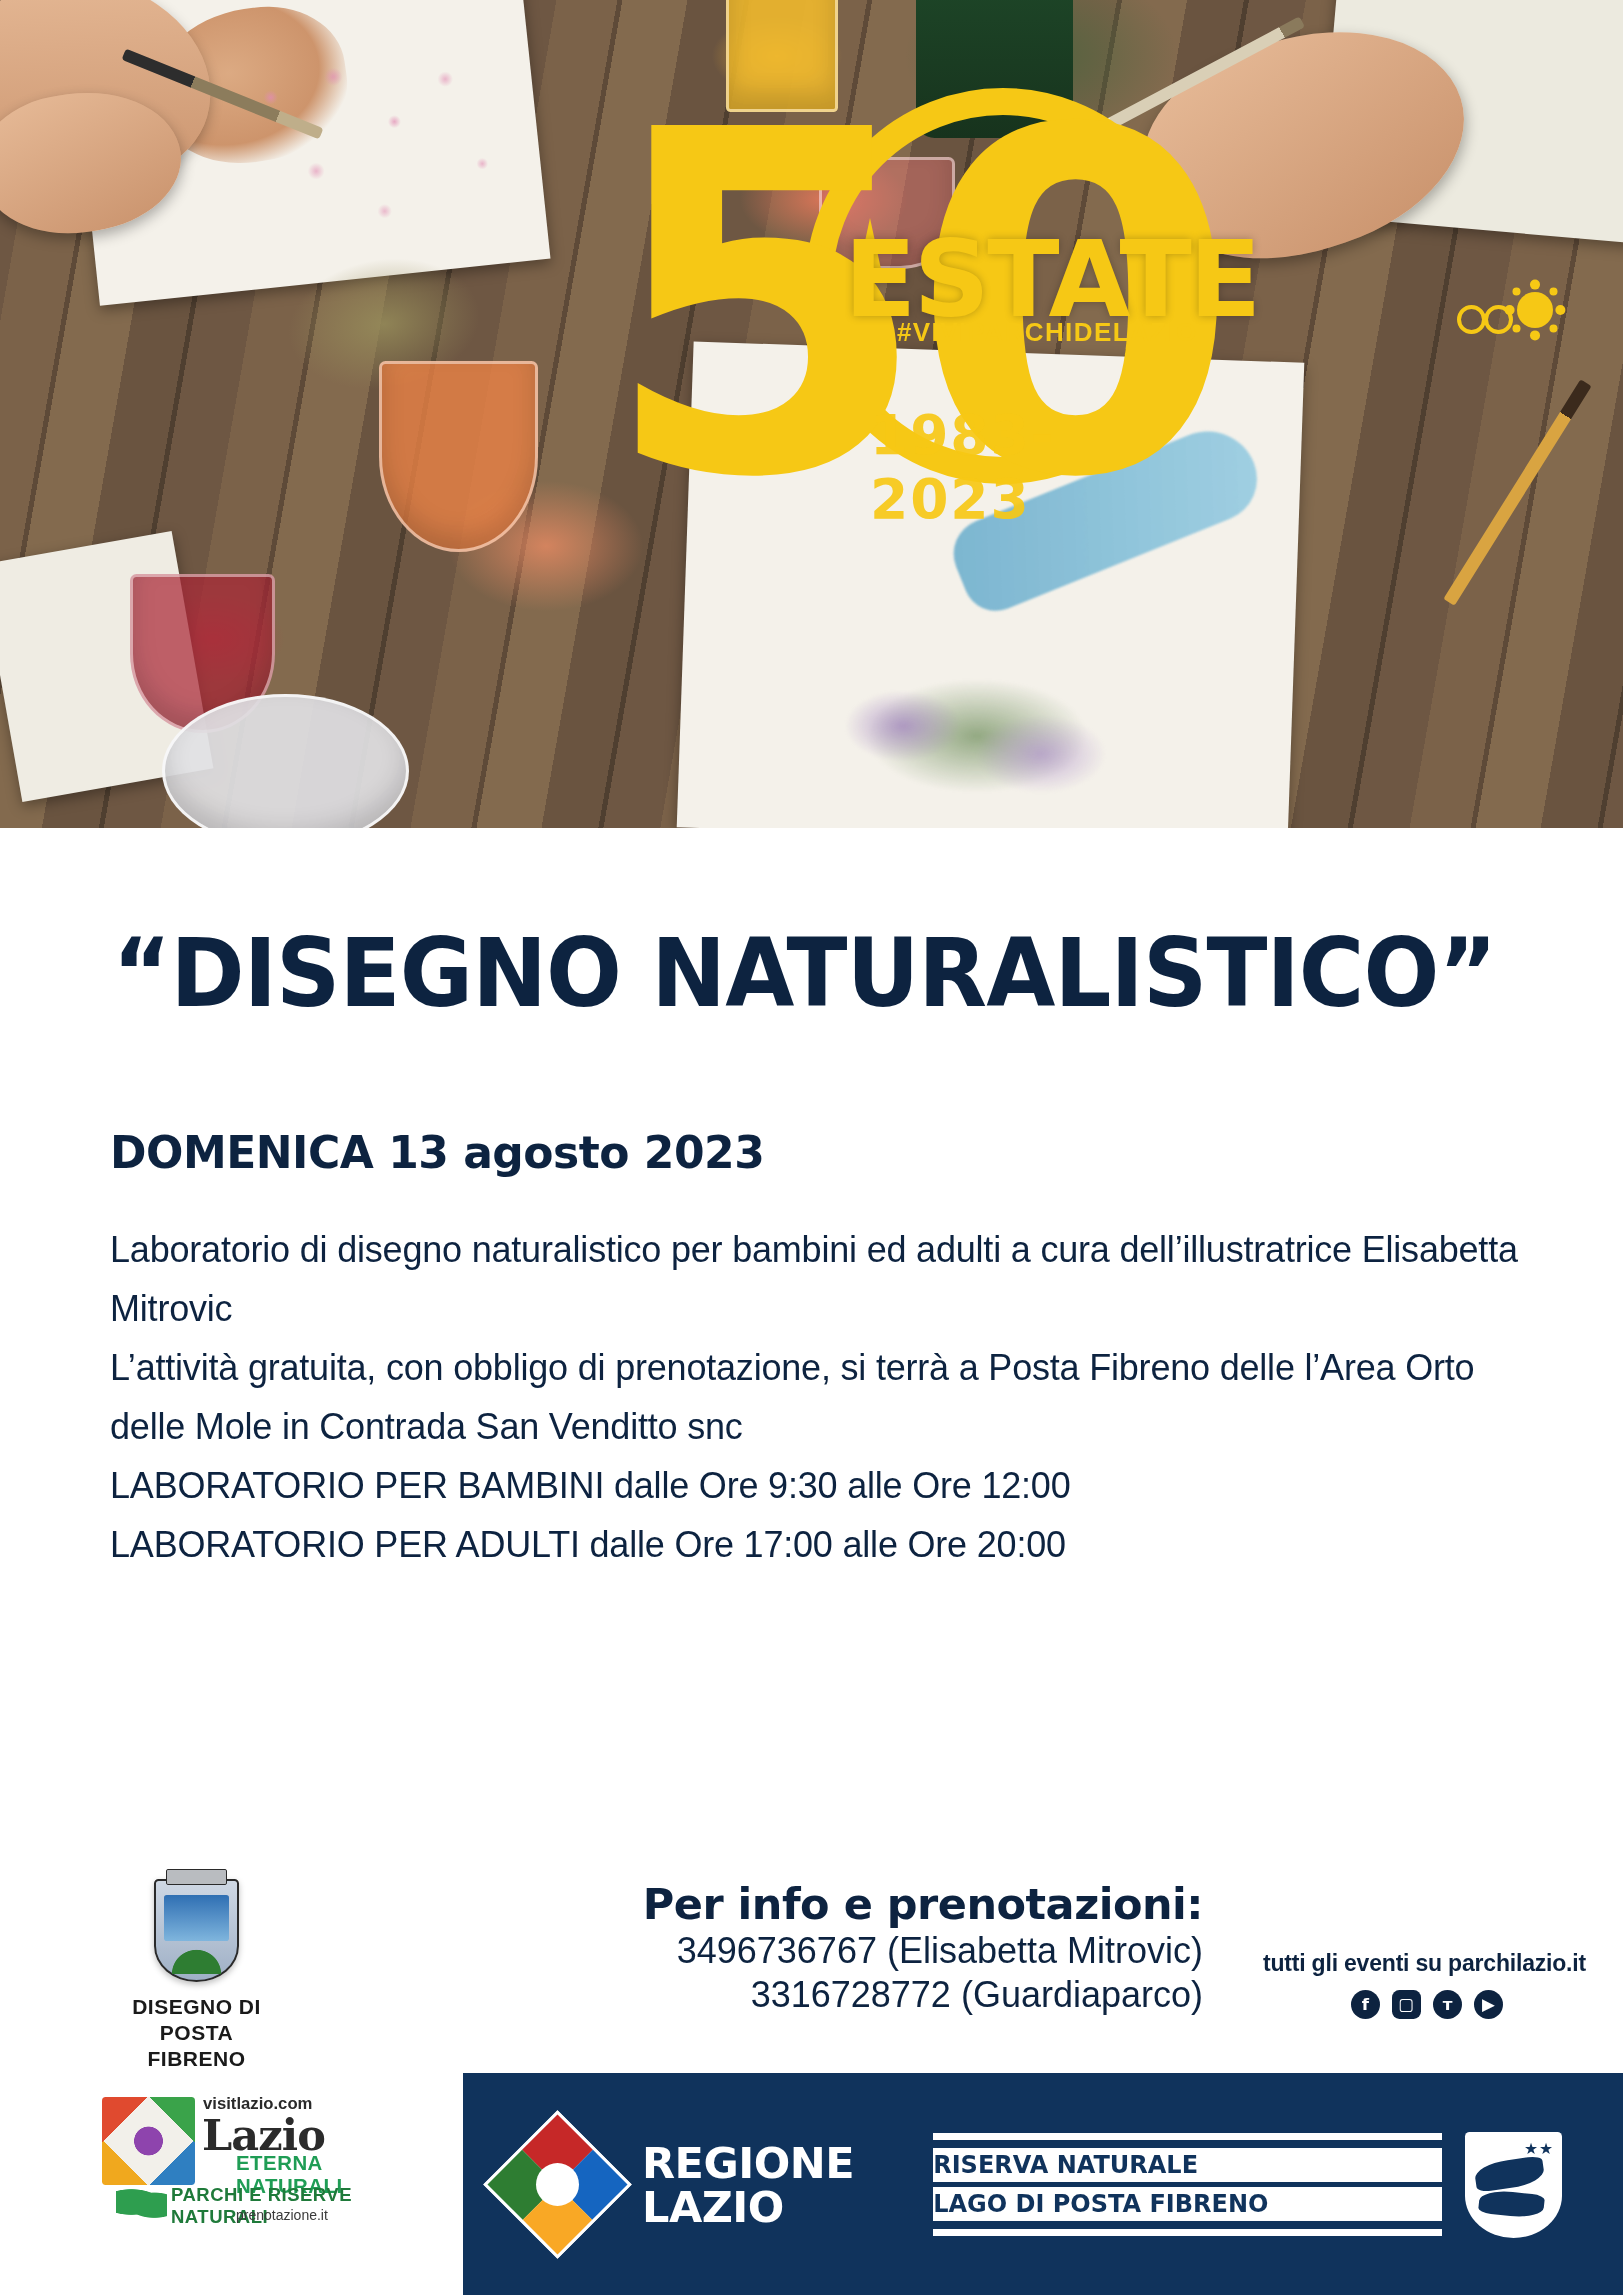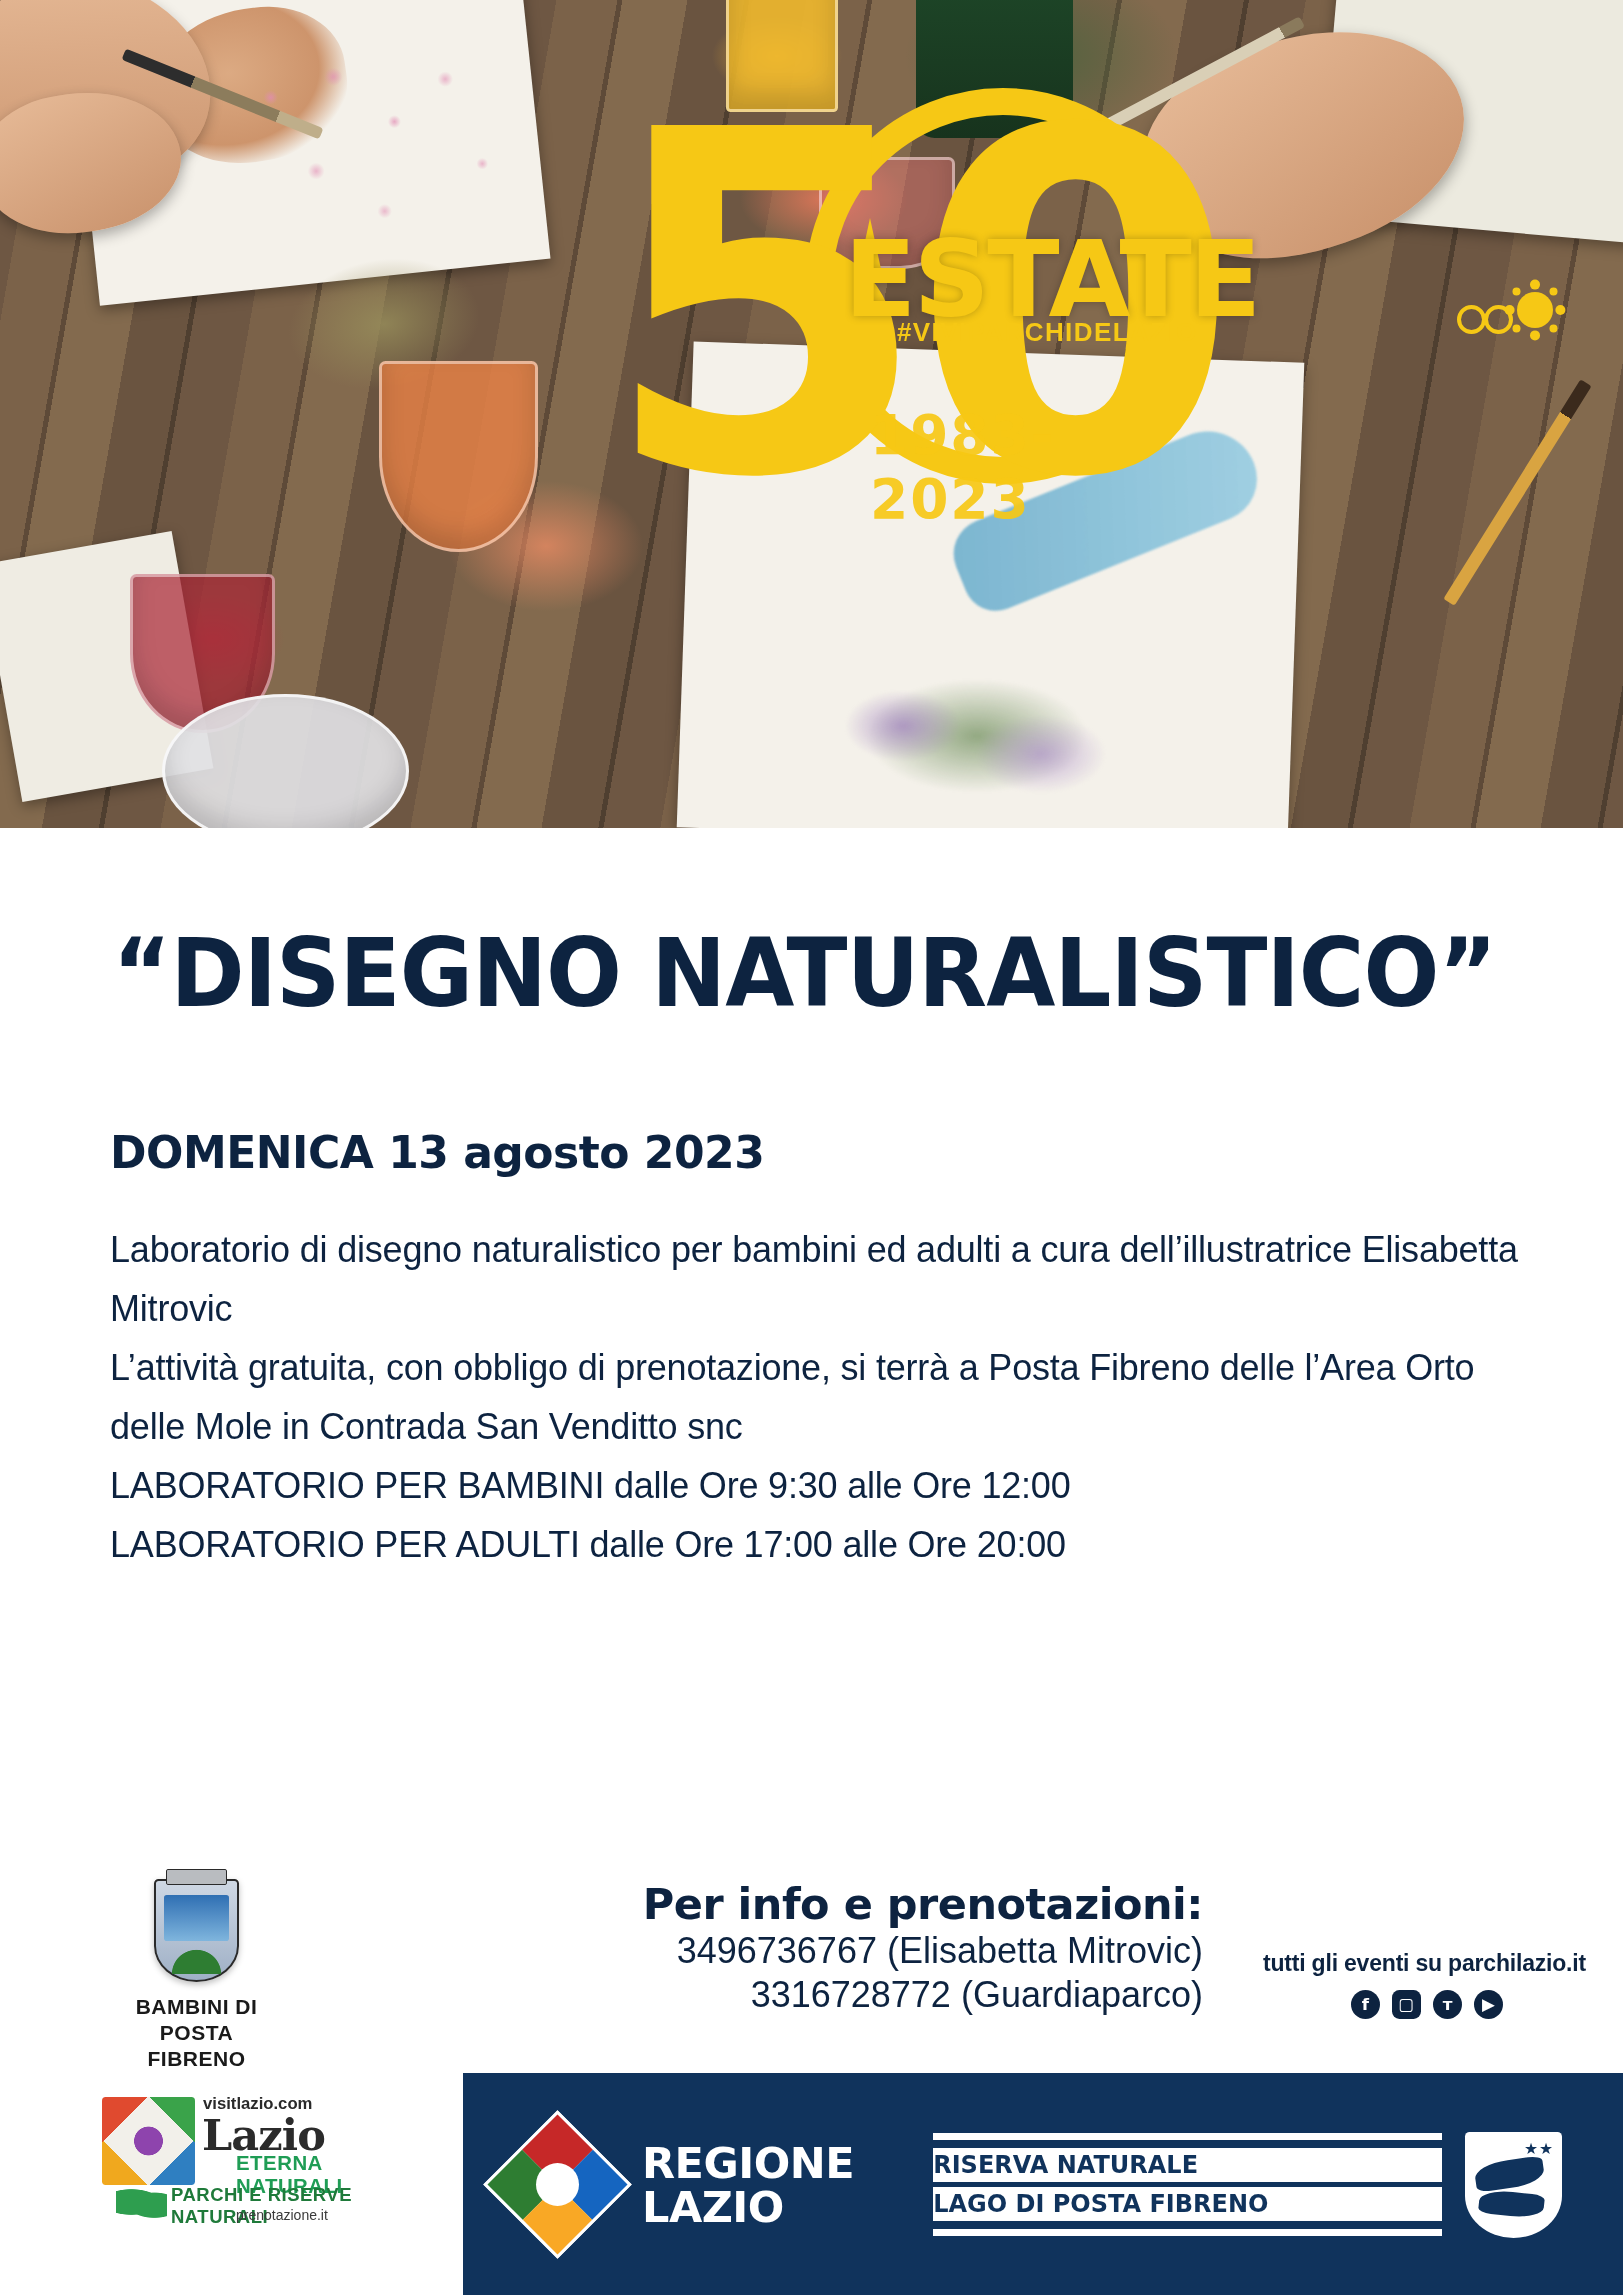--- a/index.html
+++ b/index.html
@@ -534,21 +534,21 @@
   <div class="info-title">Per info e prenotazioni:</div>
   <div class="info-line">3496736767 (Elisabetta Mitrovic)</div>
   <div class="info-line">3316728772 (Guardiaparco)</div>
 </div>
 
 <div class="comune-logo">
   <div class="crest">
     <div class="crest-crown"></div>
   </div>
   <div class="comune-text">
-    <div>BAMBINI DI</div>
+    <div>DISEGNO DI</div>
     <div>POSTA FIBRENO</div>
   </div>
 </div>
 
 <div class="lazio-logo">
   <div class="lazio-mosaic"></div>
   <div class="lazio-leaf"></div>
   <div class="lazio-visit">visitlazio.com</div>
   <div class="lazio-word">Lazio</div>
   <div class="lazio-eterna">ETERNA NATURALI</div>

